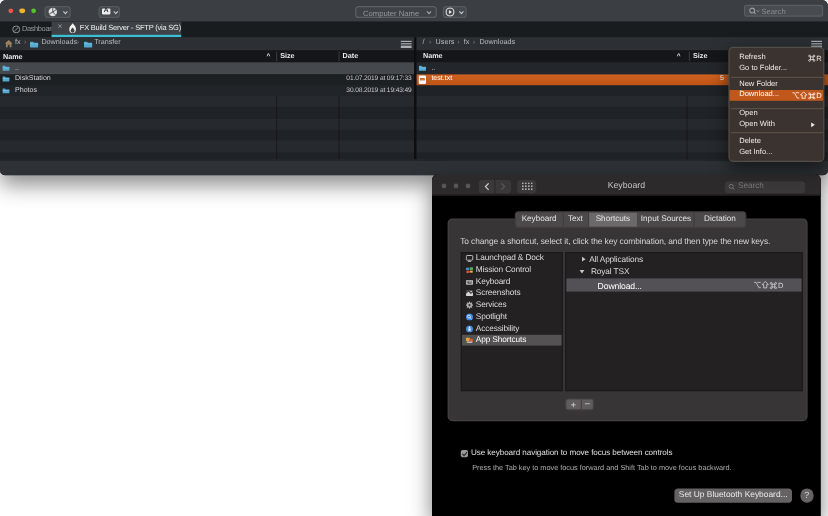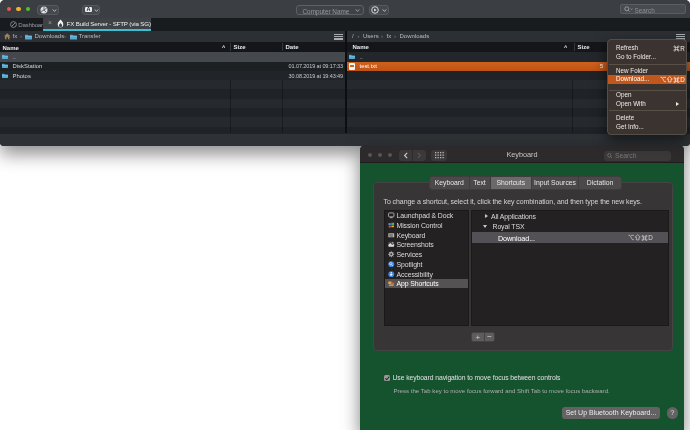--- a/index.html
+++ b/index.html
@@ -25,21 +25,21 @@
 #pdiv{position:absolute;left:345px;top:30.5px;width:2px;height:102.5px;background:#0c0e10}
 #status{position:absolute;left:0;top:133px;width:690px;height:13px;background:#2e3236;border-top:1px solid #212529;box-sizing:border-box}
 .ficon{position:absolute;left:1.7px;top:1.8px}
 .ham{position:absolute;width:9px;height:6px}
 .ham div{height:1.3px;background:#aaaeb3;margin-bottom:1.1px}
 
 #menu{position:absolute;left:607px;top:39px;width:79.5px;height:95.5px;background:#3a332f;border:1px solid #544e48;border-radius:4px;box-sizing:border-box;box-shadow:0 5px 14px rgba(0,0,0,.55);font-size:6.3px;color:#f0ece8}
 .mi{position:absolute;left:0;width:100%;height:8.7px;line-height:8.7px;padding-left:8px;box-sizing:border-box;white-space:nowrap}
 .msep{position:absolute;left:1px;width:77px;height:1px;background:#584f47}
 
-#kw{position:absolute;left:360px;top:145px;width:324px;height:285px;border-radius:5px 5px 0 0;background:#14532d;box-shadow:0 8px 18px rgba(0,0,0,.5);overflow:hidden}
+#kw{position:absolute;left:360px;top:145px;width:324px;height:285px;border-radius:5px 5px 0 0;background:#000000;box-shadow:0 8px 18px rgba(0,0,0,.5);overflow:hidden}
 #ktbar{position:absolute;left:0;top:0;width:324px;height:18px;background:#2c2a2b;border-bottom:1px solid #1d1b1c;box-sizing:border-box}
 .ktl{position:absolute;top:7.7px;width:4px;height:4px;border-radius:50%;background:#575556}
 .kbtn{position:absolute;top:4.5px;height:11px;background:#3a3839;box-sizing:border-box}
 #ktitle{position:absolute;left:120px;top:5px;width:84px;text-align:center;font-size:7.3px;color:#c6c4c5}
 #ksearch{position:absolute;left:244px;top:5.5px;width:67px;height:10px;background:#3a3839;border-radius:3px;font-size:6.8px;color:#7a7879}
 #kbox{position:absolute;left:12.5px;top:37.3px;width:300px;height:169px;background:#383536;border:1px solid #464344;border-radius:4px;box-sizing:border-box}
 #kseg{position:absolute;left:69px;top:30.5px;height:12px;display:flex;font-size:6.8px;color:#e7e5e6;border:1px solid #403d3e;border-radius:3px;overflow:hidden;background:#4c494a}
 #kseg div{line-height:11px;text-align:center;border-right:1px solid #403d3e;white-space:nowrap;box-sizing:border-box}
 #kseg div:last-child{border-right:none}
 #kinstr{position:absolute;left:23.5px;top:52.5px;font-size:7px;color:#d6d4d5;white-space:nowrap;letter-spacing:-0.08px}

